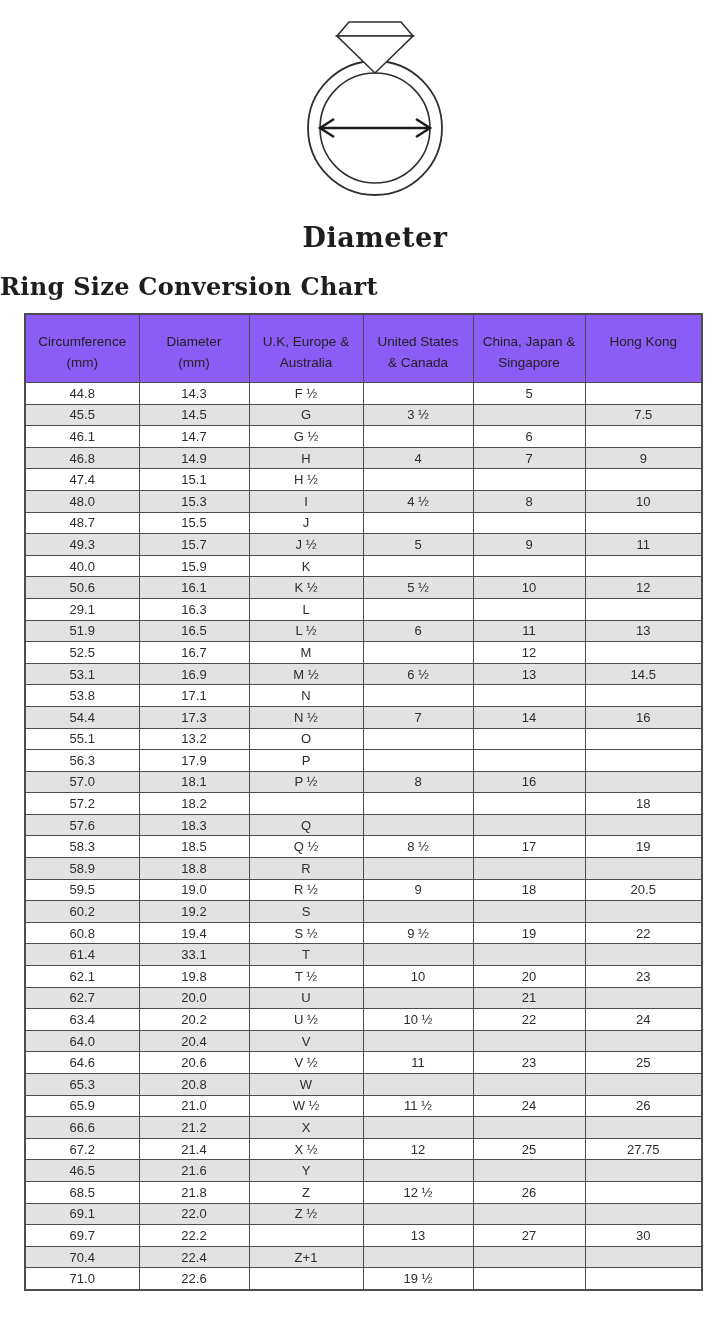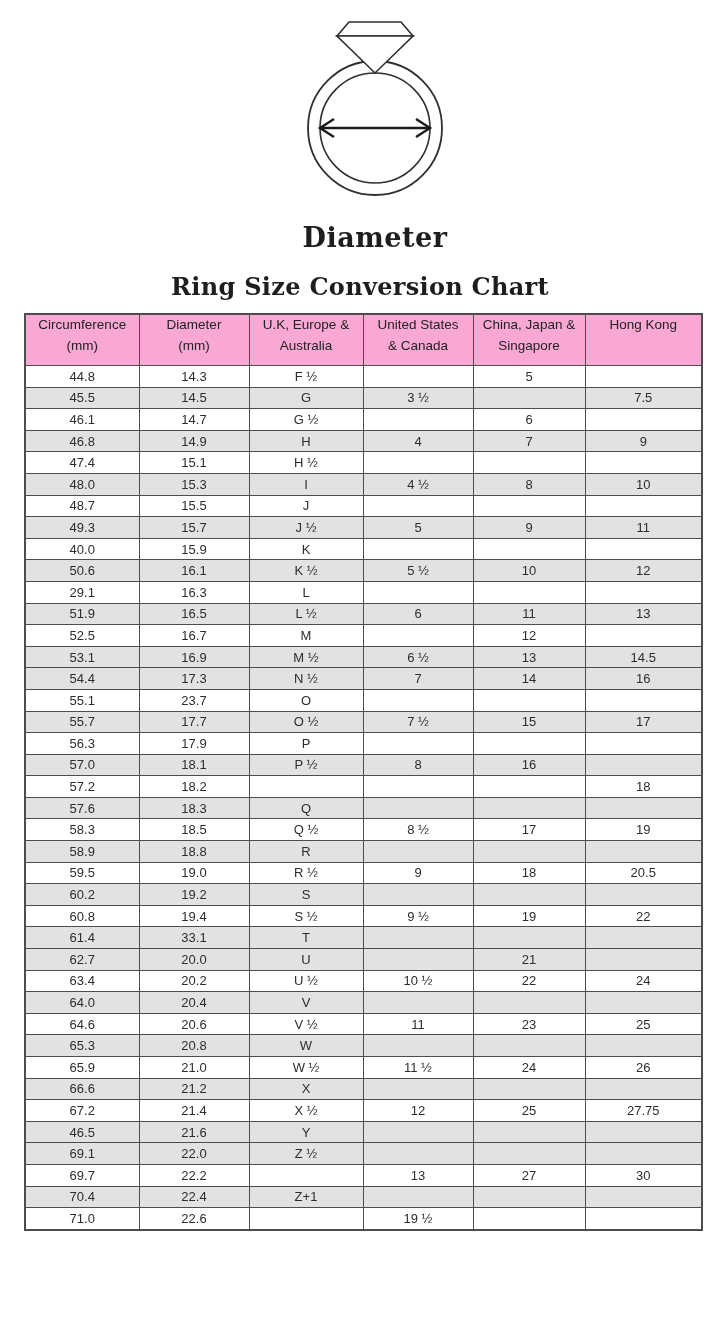--- a/index.html
+++ b/index.html
@@ -29,21 +29,20 @@
     font-size: 27px;
     color: #1e1e1e;
     letter-spacing: 0.5px;
   }
   .chart-title {
     position: absolute;
     top: 272px;
     left: 0;
     width: 720px;
     margin: 0;
-    text-align: center;
     font-family: "DejaVu Serif", serif;
     font-weight: 700;
     font-size: 24px;
     color: #1e1e1e;
     letter-spacing: 0.3px;
   }
   table.size-table {
     position: absolute;
     top: 313px;
     left: 24px;
@@ -54,26 +53,26 @@
     color: #2d2d2d;
   }
   .size-table col.c1 { width: 114px; }
   .size-table col.c2 { width: 110px; }
   .size-table col.c3 { width: 114px; }
   .size-table col.c4 { width: 110px; }
   .size-table col.c5 { width: 112px; }
   .size-table col.c6 { width: 117px; }
   .size-table th {
     border: 1px solid #4d4d4d;
-    background: #f9a8d4;
+    background: #8b5cf6;
     font-weight: 400;
     font-size: 13.5px;
     line-height: 1.55;
     height: 48px;
-    padding: 0 2px 2px 2px;
+    padding: 17px 2px 2px 2px;
     text-align: center;
     vertical-align: top;
     white-space: pre-line;
     color: #222222;
   }
   .size-table td {
     border: 1px solid #4d4d4d;
     font-size: 13px;
     height: 20.6px;
     padding: 0 2px;
@@ -234,43 +233,43 @@
           <td></td>
         </tr>
         <tr class="shaded">
           <td>53.1</td>
           <td>16.9</td>
           <td>M ½</td>
           <td>6 ½</td>
           <td>13</td>
           <td>14.5</td>
         </tr>
+        <tr>
+          <td>53.8</td>
+          <td>17.1</td>
+          <td>N</td>
+          <td></td>
+          <td></td>
+          <td></td>
+        </tr>
         <tr class="shaded">
           <td>54.4</td>
           <td>17.3</td>
           <td>N ½</td>
           <td>7</td>
           <td>14</td>
           <td>16</td>
         </tr>
         <tr>
           <td>55.1</td>
-          <td>23.7</td>
+          <td>13.2</td>
           <td>O</td>
           <td></td>
           <td></td>
           <td></td>
-        </tr>
-        <tr class="shaded">
-          <td>55.7</td>
-          <td>17.7</td>
-          <td>O ½</td>
-          <td>7 ½</td>
-          <td>15</td>
-          <td>17</td>
         </tr>
         <tr>
           <td>56.3</td>
           <td>17.9</td>
           <td>P</td>
           <td></td>
           <td></td>
           <td></td>
         </tr>
         <tr class="shaded">
@@ -338,20 +337,28 @@
           <td>22</td>
         </tr>
         <tr class="shaded">
           <td>61.4</td>
           <td>33.1</td>
           <td>T</td>
           <td></td>
           <td></td>
           <td></td>
         </tr>
+        <tr>
+          <td>62.1</td>
+          <td>19.8</td>
+          <td>T ½</td>
+          <td>10</td>
+          <td>20</td>
+          <td>23</td>
+        </tr>
         <tr class="shaded">
           <td>62.7</td>
           <td>20.0</td>
           <td>U</td>
           <td></td>
           <td>21</td>
           <td></td>
         </tr>
         <tr>
           <td>63.4</td>
@@ -410,20 +417,28 @@
           <td>27.75</td>
         </tr>
         <tr class="shaded">
           <td>46.5</td>
           <td>21.6</td>
           <td>Y</td>
           <td></td>
           <td></td>
           <td></td>
         </tr>
+        <tr>
+          <td>68.5</td>
+          <td>21.8</td>
+          <td>Z</td>
+          <td>12 ½</td>
+          <td>26</td>
+          <td></td>
+        </tr>
         <tr class="shaded">
           <td>69.1</td>
           <td>22.0</td>
           <td>Z ½</td>
           <td></td>
           <td></td>
           <td></td>
         </tr>
         <tr>
           <td>69.7</td>

